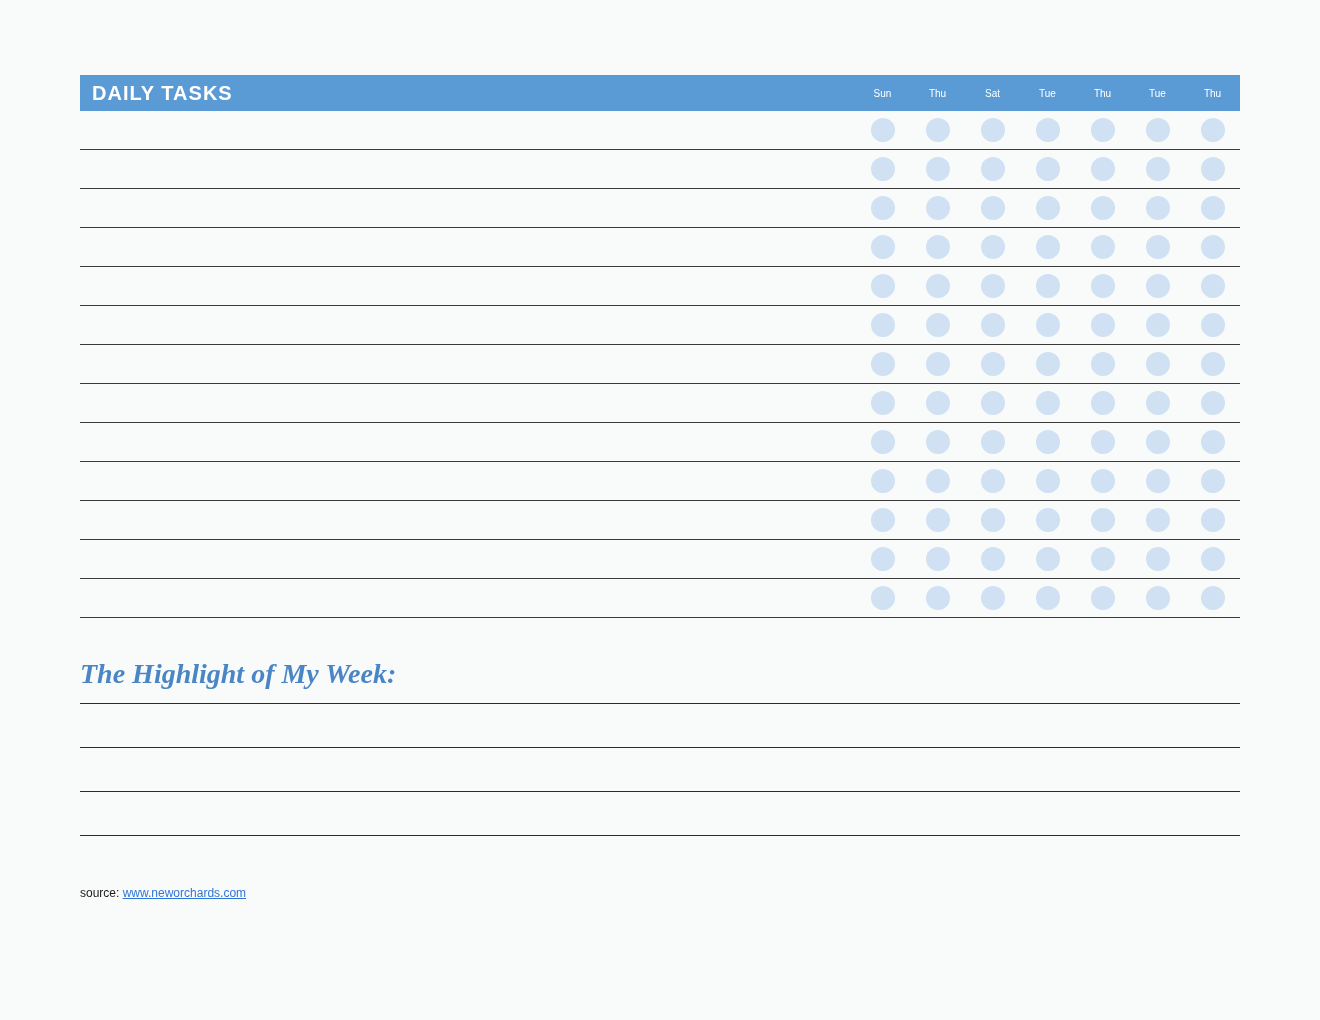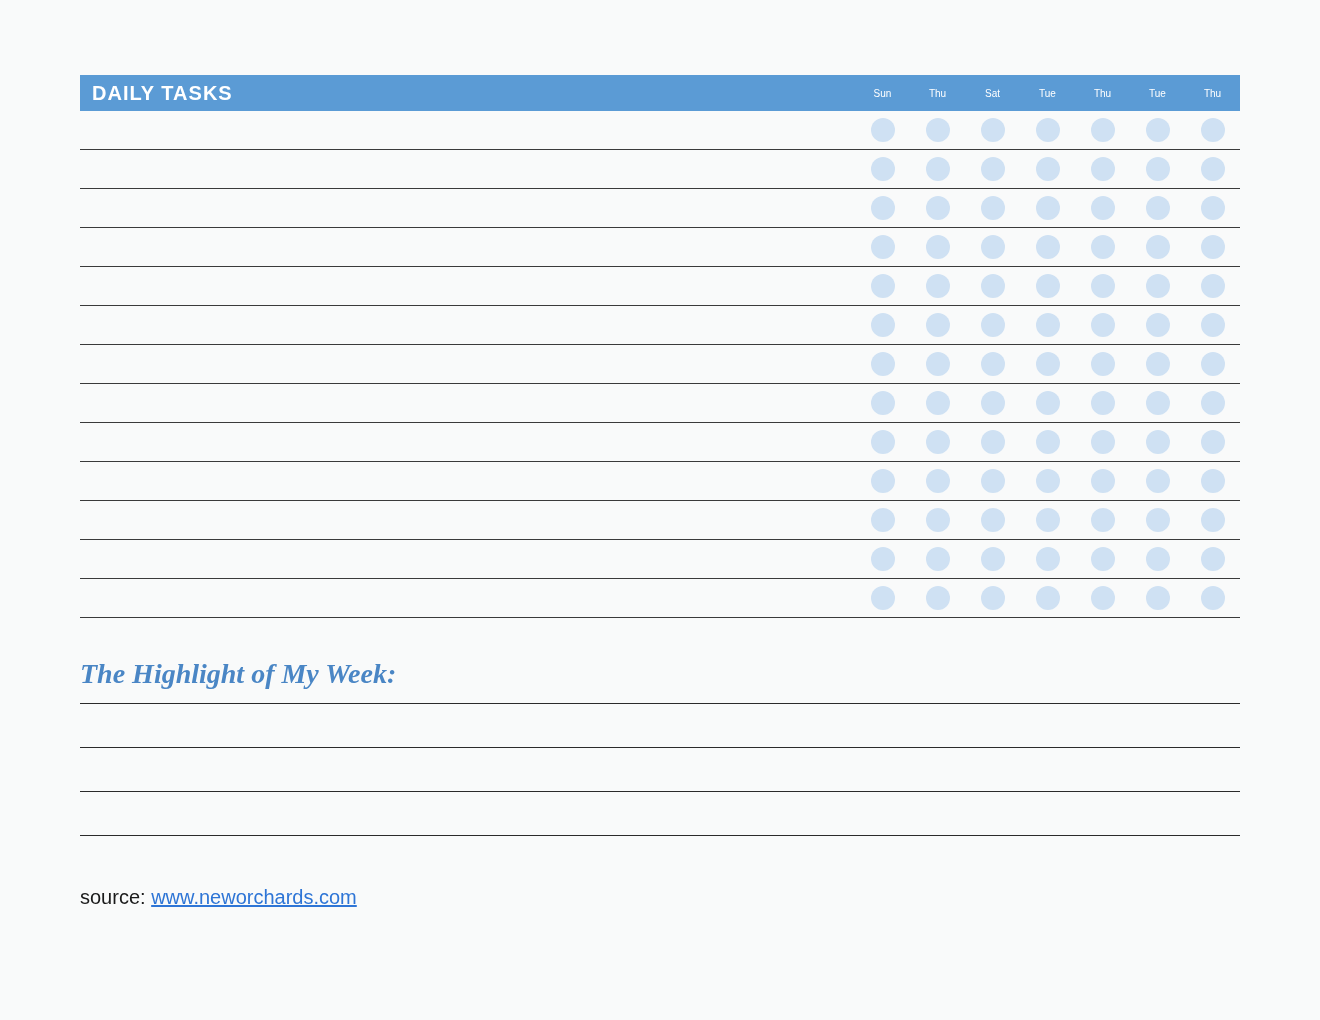--- a/index.html
+++ b/index.html
@@ -74,21 +74,21 @@
   }
   .hl-line {
     border-bottom: 1.2px solid #2b2b2b;
     height: 44px;
   }
   .hl-line.first {
     height: 8px;
   }
   .source {
     margin-top: 50px;
-    font-size: 20px;
+    font-size: 12px;
     color: #1a1a1a;
   }
   .source a {
     color: #2e75d6;
     text-decoration: underline;
   }
 </style>
 </head>
 <body>
 

